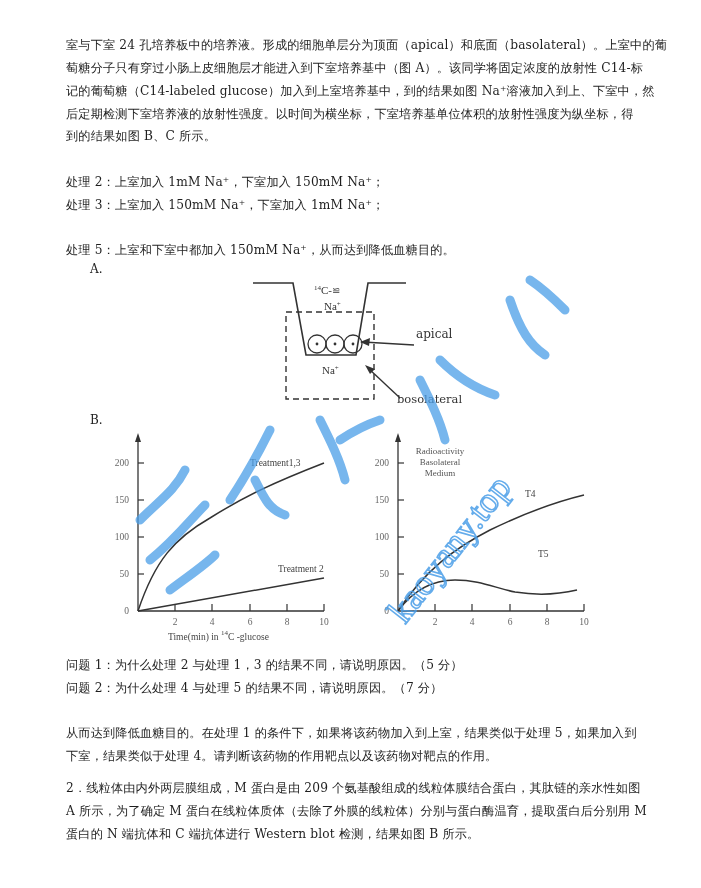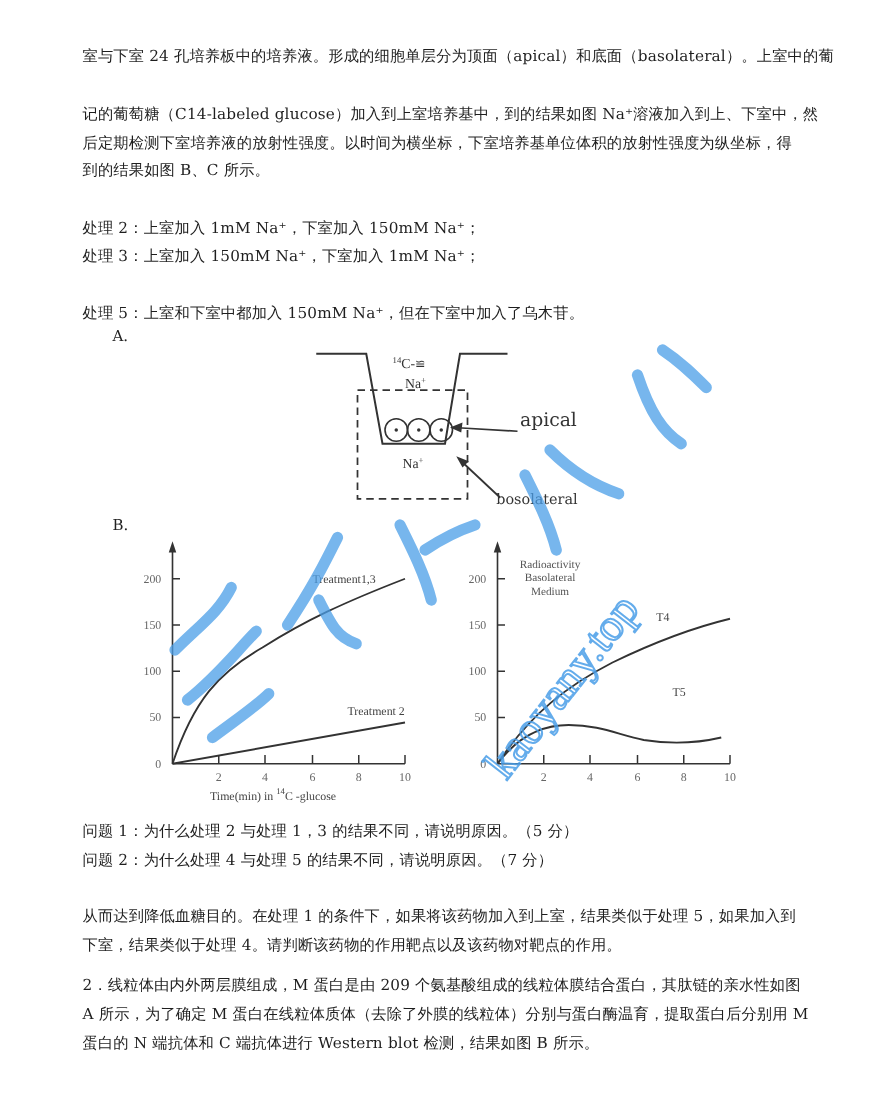--- a/index.html
+++ b/index.html
@@ -16,27 +16,28 @@
   .fig-label { position: absolute; font-size: 12px; color: #222; }
   svg text { font-family: "Liberation Serif", "DejaVu Serif", serif; }
   .wm { position: absolute; pointer-events: none; }
 </style>
 </head>
 <body>
 
 <div class="page">
 
   <div class="line" style="top:37px">室与下室 24 孔培养板中的培养液。形成的细胞单层分为顶面（apical）和底面（basolateral）。上室中的葡</div>
+  <div class="line" style="top:60px">萄糖分子只有穿过小肠上皮细胞层才能进入到下室培养基中（图 A）。该同学将固定浓度的放射性 C14-标</div>
   <div class="line" style="top:83px">记的葡萄糖（C14-labeled glucose）加入到上室培养基中，到的结果如图 Na⁺溶液加入到上、下室中，然</div>
   <div class="line" style="top:106px">后定期检测下室培养液的放射性强度。以时间为横坐标，下室培养基单位体积的放射性强度为纵坐标，得</div>
   <div class="line" style="top:128px">到的结果如图 B、C 所示。</div>
 
   <div class="line" style="top:174px"><span>处理 2：</span><span>上室加入 1mM Na⁺，下室加入 150mM Na⁺；</span></div>
   <div class="line" style="top:197px"><span>处理 3：</span><span>上室加入 150mM Na⁺，下室加入 1mM Na⁺；</span></div>
-  <div class="line" style="top:242px"><span>处理 5：</span><span>上室和下室中都加入 150mM Na⁺，但在下室中加入了乌木苷。</span></div>
+  <div class="line" style="top:242px"><span>处理 5：</span><span>上室和下室中都加入 150mM Na⁺，从而达到降低血糖目的。</span></div>
 
   <div class="fig-label" style="left:90px;top:262px">A.</div>
   <svg style="position:absolute;left:240px;top:270px" width="200" height="140" viewBox="0 0 200 140">
 
     <polyline points="13,13 53,13 66,85 116,85 128,13 166,13" fill="none" stroke="#333" stroke-width="1.6"></polyline>
 
     <rect x="46" y="42" width="88" height="87" fill="none" stroke="#333" stroke-width="1.4" stroke-dasharray="6,4"></rect>
 
     <g fill="none" stroke="#333" stroke-width="1.3">
       <circle cx="77" cy="74" r="9"></circle>
@@ -50,21 +51,21 @@
     <text x="74" y="24" font-size="11" fill="#333"><tspan font-size="7" dy="-4">14</tspan><tspan dy="4">C-</tspan></text>
     <text x="92" y="24" font-size="10" fill="#333">≌</text>
     <text x="84" y="40" font-size="11" fill="#333">Na<tspan font-size="7" dy="-4">+</tspan></text>
     <text x="82" y="104" font-size="11" fill="#333">Na<tspan font-size="7" dy="-4">+</tspan></text>
 
     <line x1="174" y1="75" x2="123" y2="72" stroke="#333" stroke-width="1.4"></line>
     <polygon points="120,72 130,68 129,76" fill="#333"></polygon>
     <line x1="160" y1="128" x2="128" y2="98" stroke="#333" stroke-width="1.4"></line>
     <polygon points="125,95 135,99 130,104" fill="#333"></polygon>
   </svg>
-  <div class="fig-label" style="left:416px;top:327px;font-size:15px;color:#333">apical</div>
+  <div class="fig-label" style="left:416px;top:327px;font-size:12px;color:#333">apical</div>
   <div class="fig-label" style="left:397px;top:392px;font-size:11.5px;color:#333">bosolateral</div>
 
   <div class="fig-label" style="left:90px;top:413px">B.</div>
 
   <svg style="position:absolute;left:110px;top:430px" width="240" height="215" viewBox="0 0 240 215">
 
     <line x1="28" y1="10" x2="28" y2="181" stroke="#333" stroke-width="1.3"></line>
     <polygon points="28,3 25,12 31,12" fill="#333"></polygon>
     <line x1="28" y1="181" x2="214" y2="181" stroke="#333" stroke-width="1.3"></line>
 

